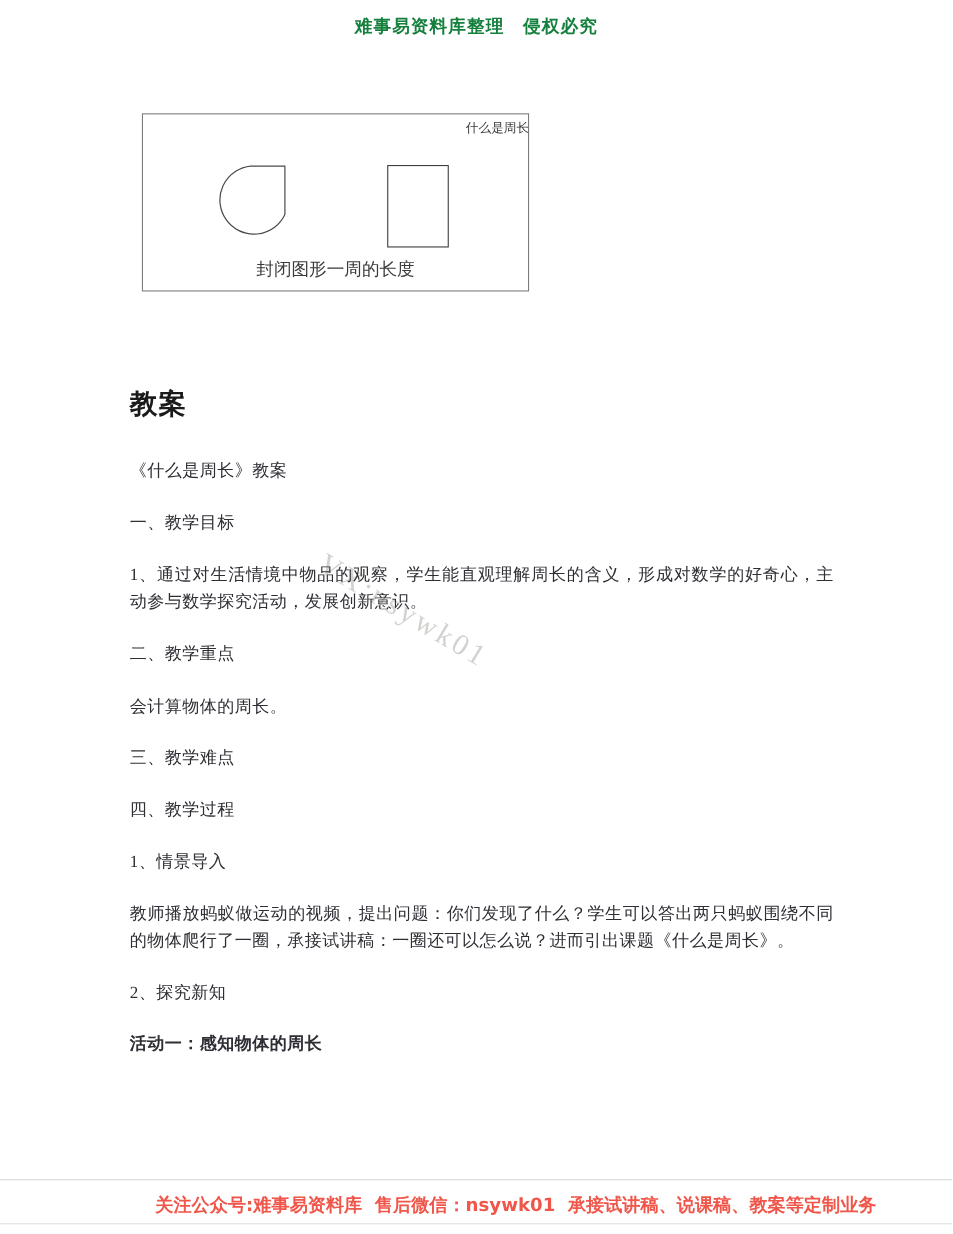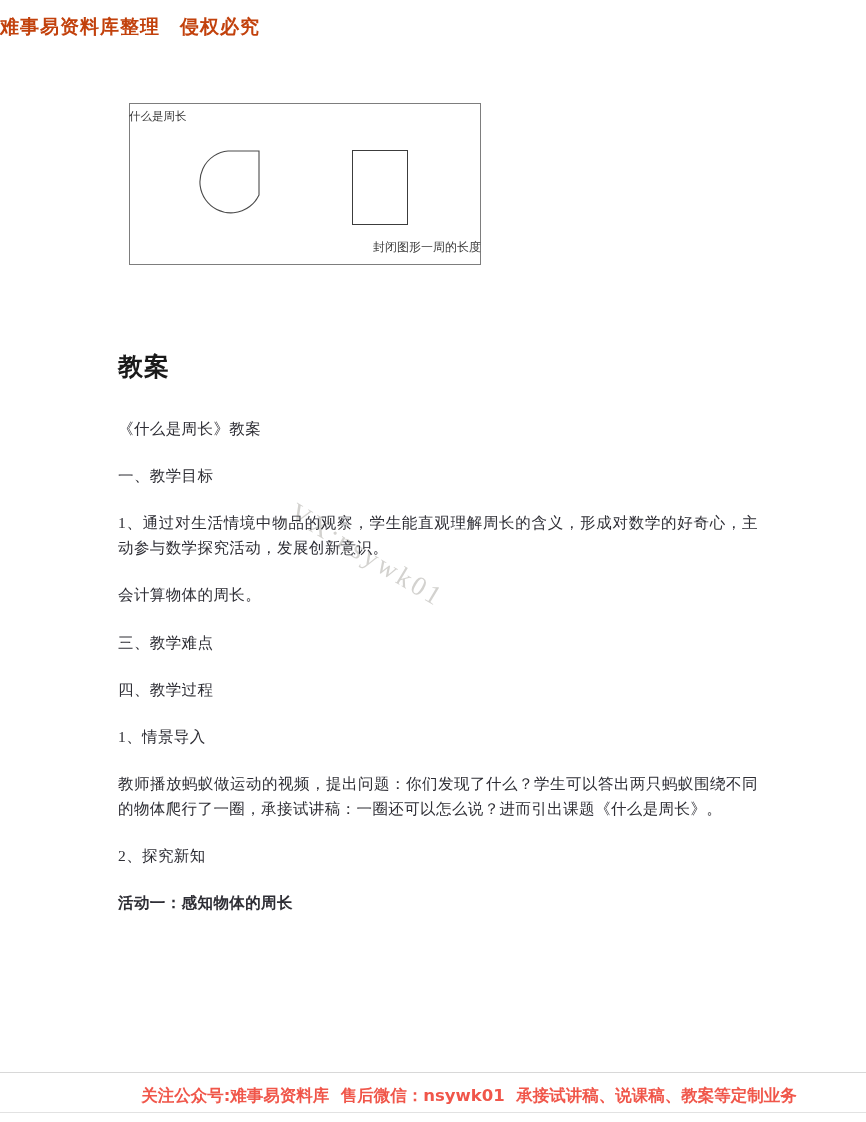--- a/index.html
+++ b/index.html
@@ -17,25 +17,26 @@
     color: #2b2b2b;
     -webkit-font-smoothing: antialiased;
   }
 
   
   .header-banner {
     position: absolute;
     top: 14px;
     left: 0;
     width: 866px;
+    text-align: center;
     font-family: "DejaVu Sans", "Liberation Sans", sans-serif;
     font-weight: bold;
-    font-size: 19px;
+    font-size: 16px;
     letter-spacing: 1px;
-    color: #c2410c;
+    color: #15803d;
     white-space: pre;
   }
 
   
   .figure-wrap {
     position: absolute;
     left: 129px;
     top: 103px;
     width: 352px;
     height: 162px;
@@ -45,33 +46,33 @@
     inset: 0;
     border: 1px solid #7d7d7d;
     background: #ffffff;
     box-sizing: border-box;
   }
   .figure-title {
     position: absolute;
     left: 0;
     top: 6px;
     width: 352px;
-    text-align: left;
+    text-align: right;
     font-family: "DejaVu Sans", "Liberation Sans", sans-serif;
     font-size: 11.5px;
     color: #3a3a3a;
   }
   .figure-caption {
     position: absolute;
     left: 0;
     bottom: 9px;
     width: 352px;
-    text-align: right;
-    font-family: "DejaVu Sans", "Liberation Sans", sans-serif;
-    font-size: 12px;
+    text-align: center;
+    font-family: "DejaVu Sans", "Liberation Sans", sans-serif;
+    font-size: 16px;
     color: #3a3a3a;
   }
   .shape-svg {
     position: absolute;
     left: 60px;
     top: 40px;
     width: 100px;
     height: 90px;
   }
   .rect-shape {
@@ -179,20 +180,21 @@
 </div>
 
 <div class="watermark">VX:nsywk01</div>
 
 <div class="doc-body">
   <h1 class="doc-heading">教案</h1>
 
   <p class="para">《什么是周长》教案</p>
   <p class="para">一、教学目标</p>
   <p class="para">1、通过对生活情境中物品的观察，学生能直观理解周长的含义，形成对数学的好奇心，主动参与数学探究活动，发展创新意识。</p>
+  <p class="para">二、教学重点</p>
   <p class="para">会计算物体的周长。</p>
   <p class="para">三、教学难点</p>
   <p class="para">四、教学过程</p>
   <p class="para">1、情景导入</p>
   <p class="para">教师播放蚂蚁做运动的视频，提出问题：你们发现了什么？学生可以答出两只蚂蚁围绕不同的物体爬行了一圈，承接试讲稿：一圈还可以怎么说？进而引出课题《什么是周长》。</p>
   <p class="para">2、探究新知</p>
   <p class="para">活动一：感知物体的周长</p>
 </div>
 
 <div class="footer-rule"></div>

